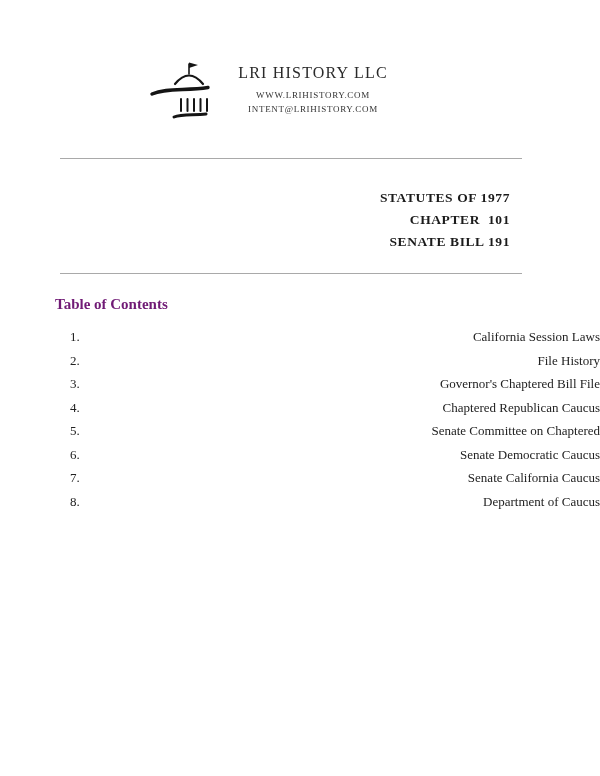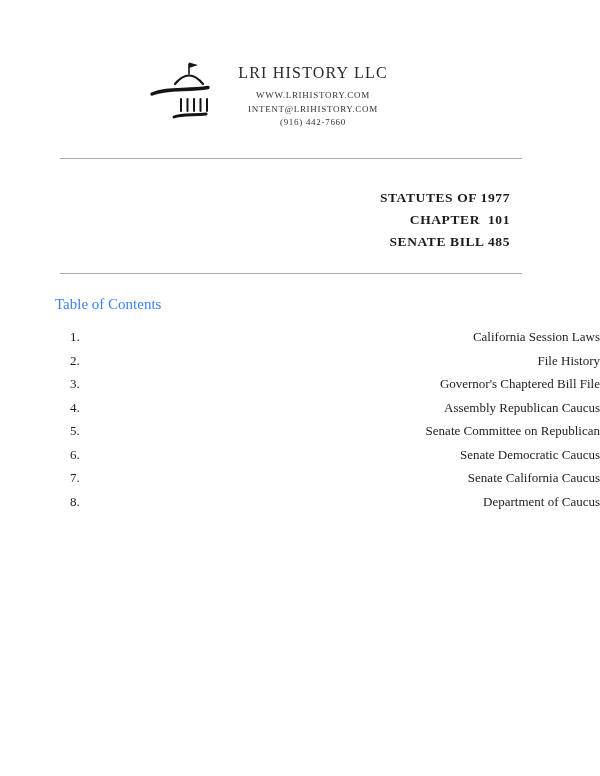--- a/index.html
+++ b/index.html
@@ -71,23 +71,23 @@
     font-size: 13.5px;
     letter-spacing: 0.6px;
     line-height: 22px;
     color: #1b1b1b;
     white-space: pre;
   }
 
   
   .toc-title {
     margin: 22px 14px 0 55px;
-    font-weight: normal;
+    font-weight: bold;
     font-size: 15px;
-    color: #3b82f6;
+    color: #701a75;
   }
   .toc-list {
     margin: 17px 0 0 70px;
     padding: 0;
     list-style: none;
   }
   .toc-item {
     display: flex;
     font-size: 13px;
     color: #222222;
@@ -129,30 +129,29 @@
           <path d="M59 41 V53" stroke-width="2"></path>
 
           <path d="M26 59 C 34 55.5, 46 57.5, 58 56" stroke-width="3"></path>
         </g>
       </svg>
     </div>
     <div class="company-block">
       <div class="company-name">LRI HISTORY LLC</div>
       <div class="contact-line">WWW.LRIHISTORY.COM</div>
       <div class="contact-line">INTENT@LRIHISTORY.COM</div>
-      <div class="contact-line">(916) 442-7660</div>
     </div>
   </div>
 
   <hr class="rule rule-top">
 
   <div class="ref-block">
     <div class="ref-line">STATUTES OF 1977</div>
     <div class="ref-line">CHAPTER  101</div>
-    <div class="ref-line">SENATE BILL 485</div>
+    <div class="ref-line">SENATE BILL 191</div>
   </div>
 
   <hr class="rule rule-middle">
 
   <div class="toc-title">Table of Contents</div>
 
   <ol class="toc-list">
     <li class="toc-item">
       <span class="toc-num">1.</span>
       <span class="toc-label">California Session Laws</span>
@@ -160,25 +159,25 @@
     <li class="toc-item">
       <span class="toc-num">2.</span>
       <span class="toc-label">File History</span>
     </li>
     <li class="toc-item">
       <span class="toc-num">3.</span>
       <span class="toc-label">Governor's Chaptered Bill File</span>
     </li>
     <li class="toc-item">
       <span class="toc-num">4.</span>
-      <span class="toc-label">Assembly Republican Caucus</span>
+      <span class="toc-label">Chaptered Republican Caucus</span>
     </li>
     <li class="toc-item">
       <span class="toc-num">5.</span>
-      <span class="toc-label">Senate Committee on Republican</span>
+      <span class="toc-label">Senate Committee on Chaptered</span>
     </li>
     <li class="toc-item">
       <span class="toc-num">6.</span>
       <span class="toc-label">Senate Democratic Caucus</span>
     </li>
     <li class="toc-item">
       <span class="toc-num">7.</span>
       <span class="toc-label">Senate California Caucus</span>
     </li>
     <li class="toc-item">

